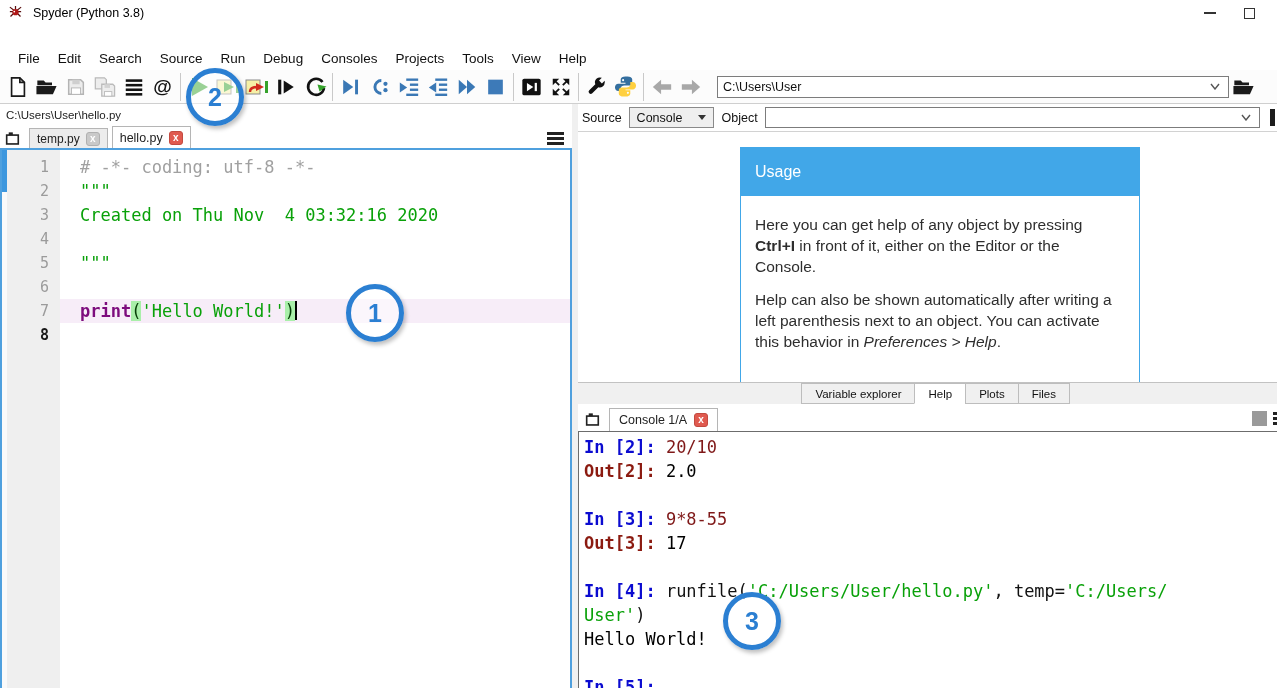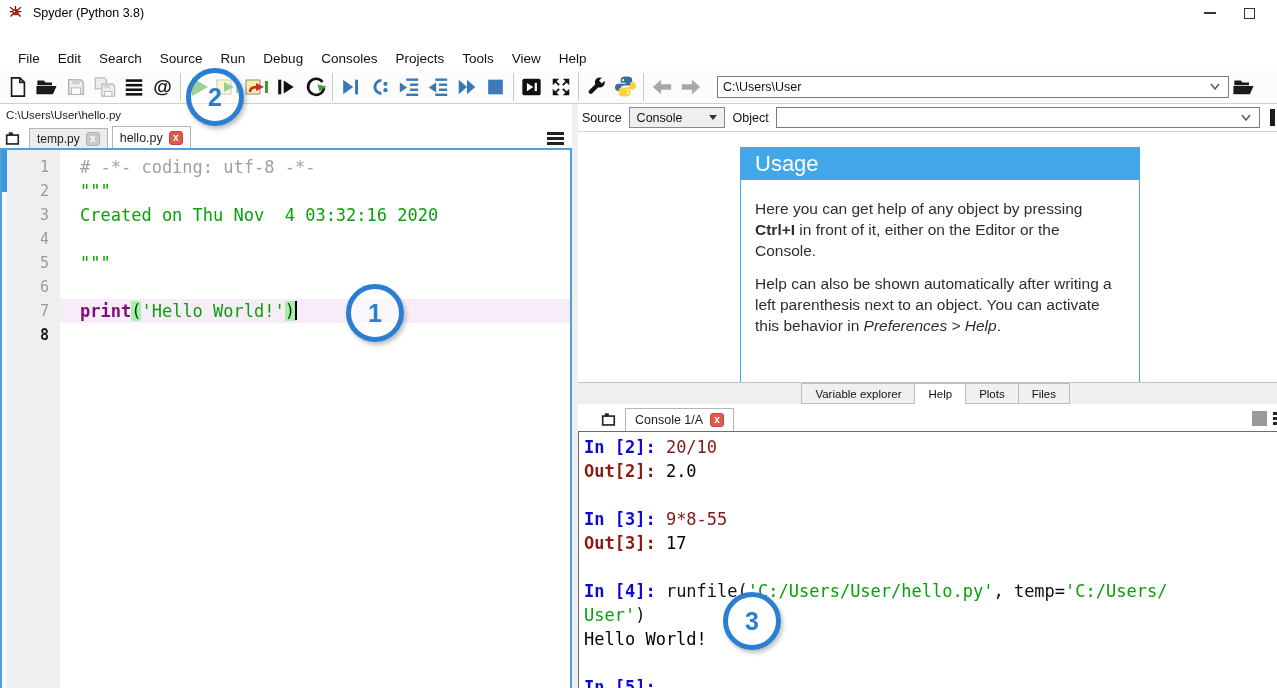--- a/index.html
+++ b/index.html
@@ -62,43 +62,43 @@
   .cline.current { background:#f7edf8; }
   .seg-cm  { color:#a0a0a0; }
   .seg-str { color:#09a109; }
   .seg-kw  { color:#7d0c7d; font-weight:bold; }
   .seg-paren { color:#063f06; background:#a9efa9; }
   .cursor { display:inline-block; width:2px; height:19px; background:#000; vertical-align:-3px; }
 
   
   .helpheader { height:27px; display:flex; align-items:center; gap:7px; padding:0 2px 0 4px; font-size:12.5px; color:#111; }
   .srcdrop { height:21px; border:1px solid #8a8a8a; background:#efefef; display:flex; align-items:center;
-             gap:27px; padding:0 7px; }
+             gap:16px; padding:0 7px; }
   .dn-arrow { width:0; height:0; border-left:4px solid transparent; border-right:4px solid transparent;
               border-top:5px solid #333; }
   .objcombo { flex:1; height:21px; border:1px solid #7c7c7c; background:#fff; display:flex;
               align-items:center; justify-content:flex-end; }
   .edge-sliver { width:5px; height:17px; background:#1c1c1c; margin-left:3px; }
 
   .helpbody { height:251px; background:#fff; border-top:1px solid #d2d2d2; position:relative; overflow:hidden; }
   .usagebox { position:absolute; left:162px; top:15px; width:400px; height:236px;
               border:1px solid #41a7e8; background:#fff; }
-  .usagebox .uhead { height:32px; background:#41a7e8; color:#fff; font-size:22px;
+  .usagebox .uhead { height:48px; background:#41a7e8; color:#fff; font-size:16px;
                      display:flex; align-items:center; padding-left:14px; }
   .usagebox .ubody { padding:6px 14px; font-size:15.5px; color:#2e2e2e; line-height:1.36; }
   .usagebox .ubody p { margin-top:12px; }
 
   .panetabs { height:22px; background:#f0f0f0; border-top:1px solid #c2c2c2;
               display:flex; align-items:stretch; justify-content:flex-end; padding-right:207px; font-size:11.5px; }
   .ptab { display:flex; align-items:center; padding:0 13px; border:1px solid #bdbdbd; margin-left:-1px;
           background:#f0f0f0; color:#111; }
   .ptab.active { background:#fff; border-bottom-color:#fff; }
 
   
-  .consoletabs { height:27px; display:flex; align-items:flex-end; padding-left:21px; position:relative; background:#fff; }
+  .consoletabs { height:27px; display:flex; align-items:flex-end; padding-left:5px; position:relative; background:#fff; }
   .ctab { height:23px; display:flex; align-items:center; gap:7px; padding:0 9px; font-size:12.5px; color:#222;
           background:#fff; border:1px solid #b5b5b5; border-bottom:none; }
   .consoletabs .tab-browse { margin-bottom:3px; }
   .ct-right { position:absolute; right:0; bottom:5px; display:flex; align-items:center; gap:6px; }
   .graysq { width:15px; height:15px; background:#9a9a9a; }
   .half-burger { width:4px; height:13px; overflow:hidden; }
   .half-burger .hamburger { width:14px; height:13px; }
 
   .console { flex:1; border-top:1px solid #6c6c6c; border-left:1px solid #6c6c6c; background:#fff;
              font-family:"DejaVu Sans Mono", monospace; font-size:17px; line-height:24px; padding:3px 0 0 5px; }

